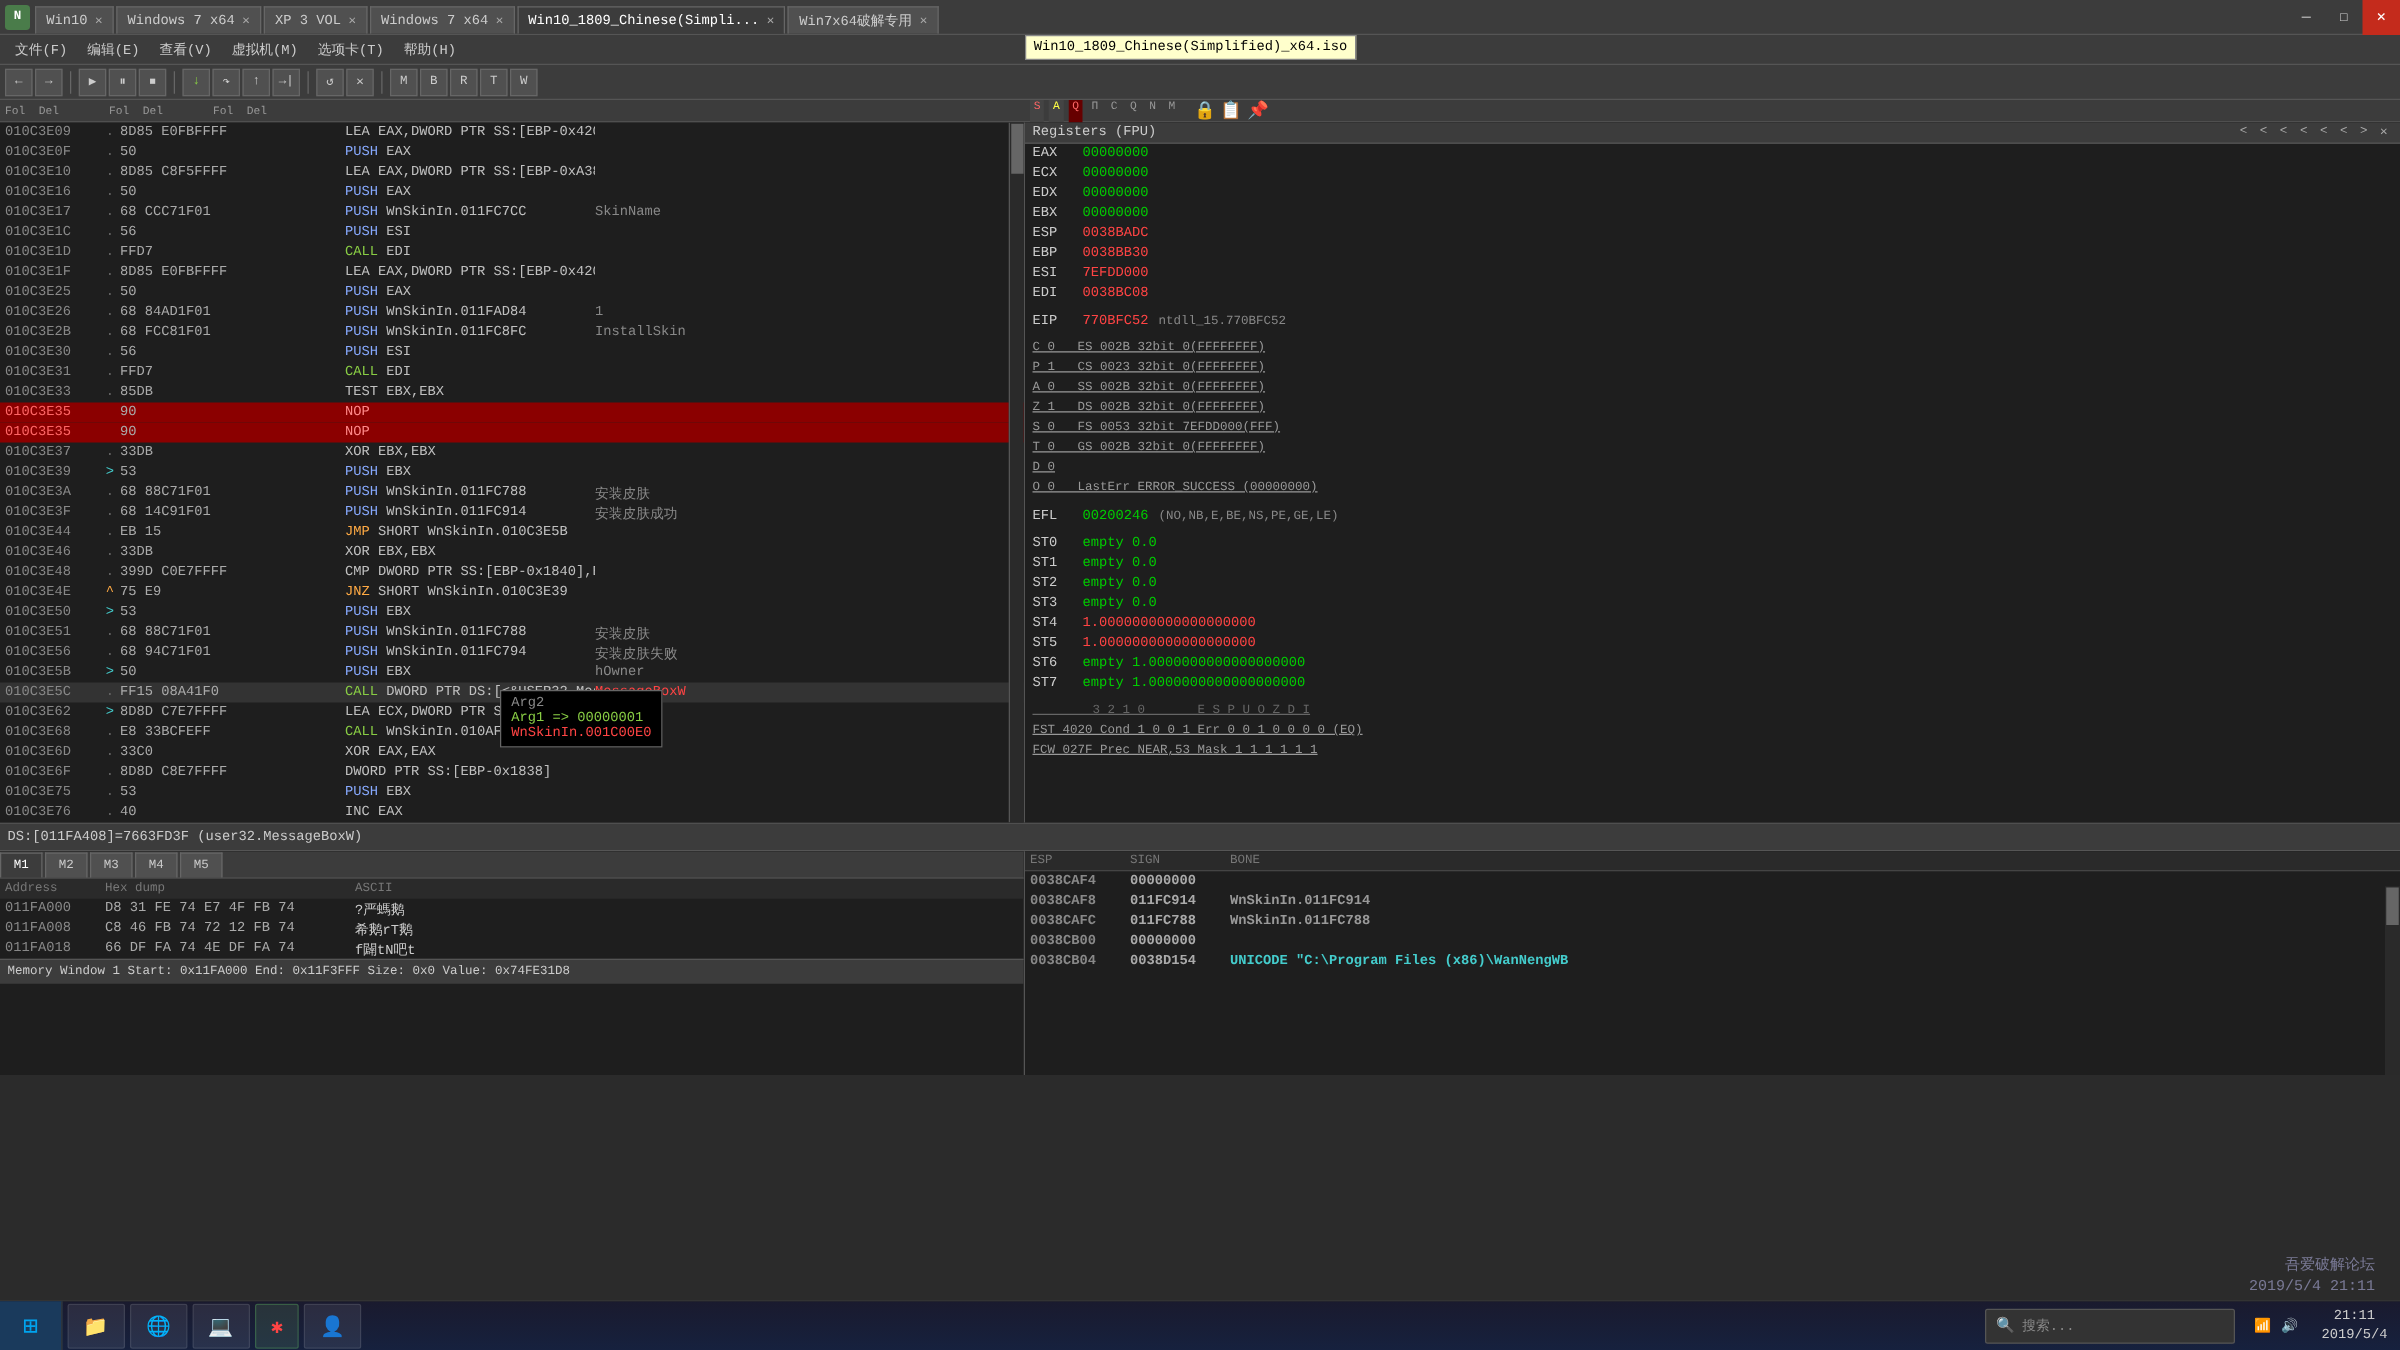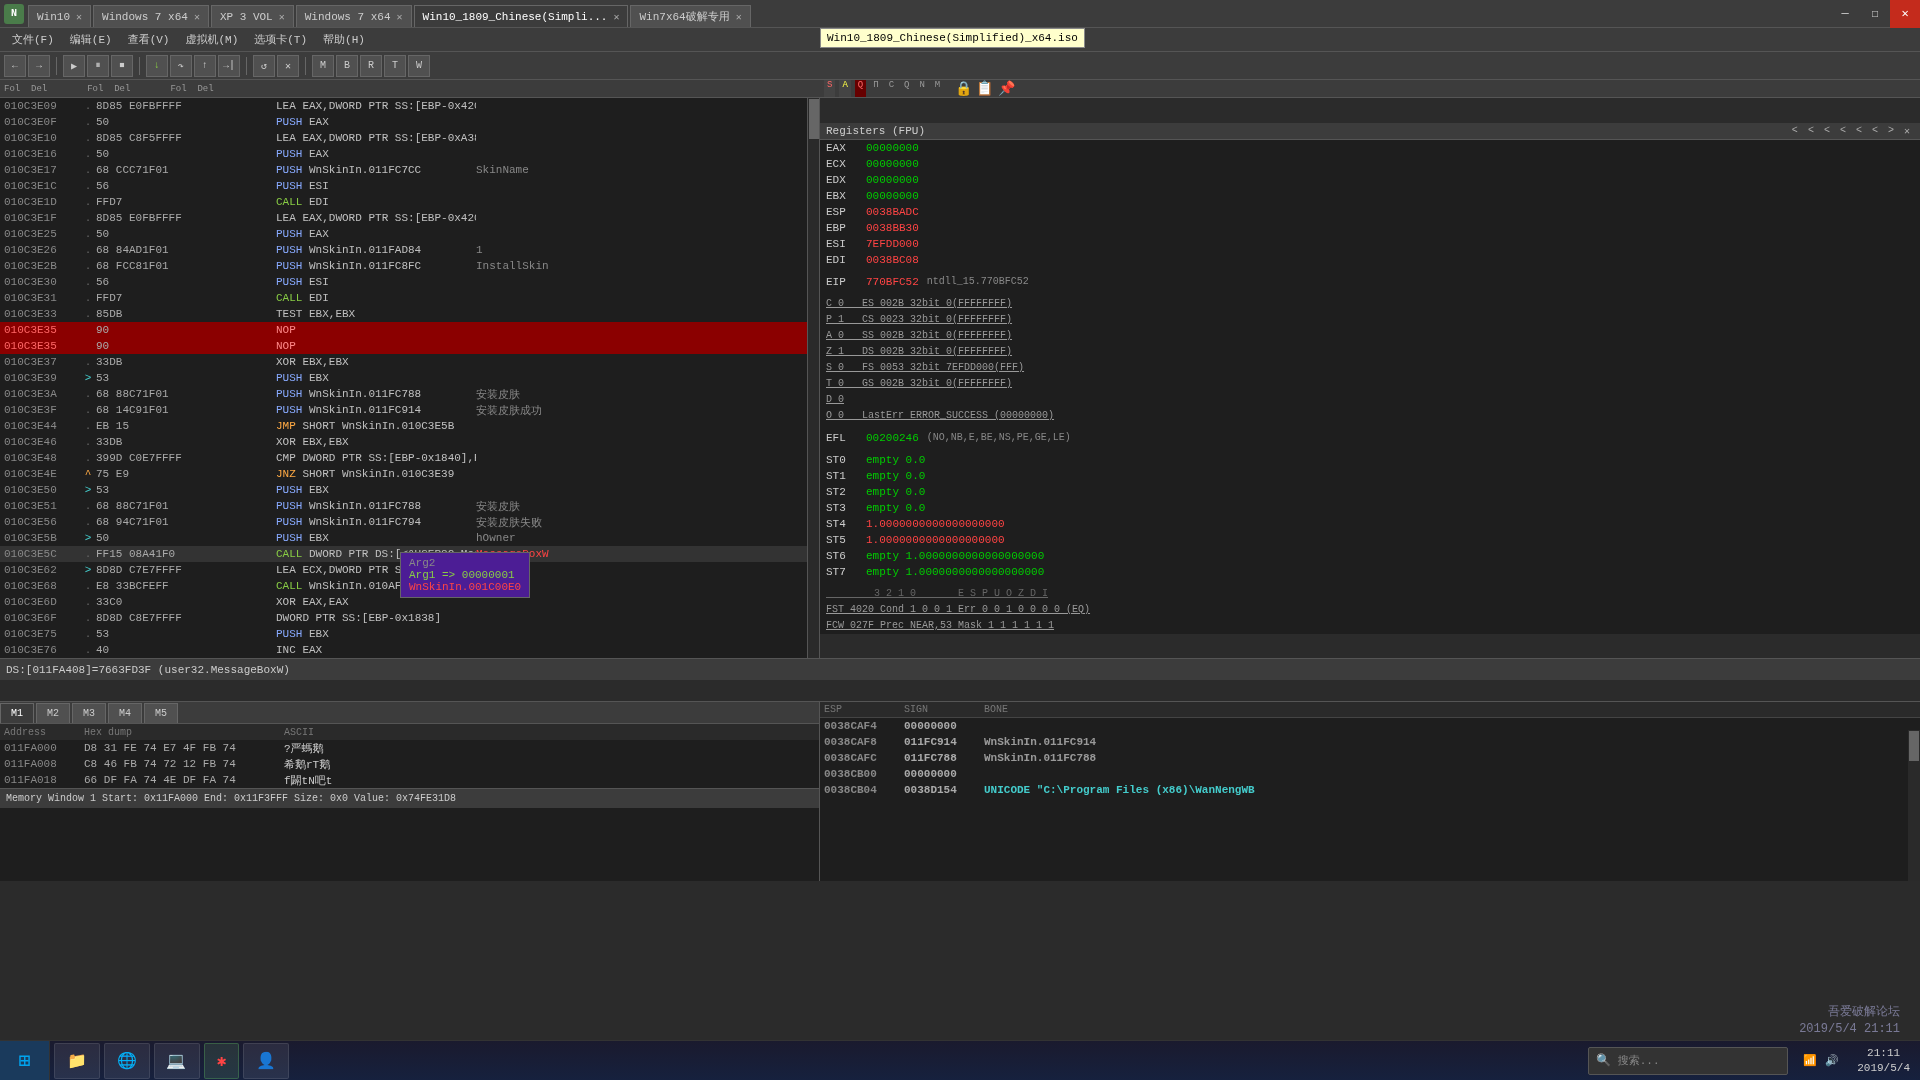--- a/index.html
+++ b/index.html
@@ -278,21 +278,20 @@
       padding: 0 6px;
       font-size: 11px;
       color: #ccc;
     }
 
     
     #bottom-area {
       display: flex;
       height: 180px;
       border-top: 1px solid #555;
-      margin-top: 21px;
     }
 
     
     #hex-panel {
       width: 820px;
       border-right: 1px solid #555;
       background: #1e1e1e;
       overflow: hidden;
     }
     .hex-tabs {
@@ -495,21 +494,21 @@
     <span class="fol-del" style="padding:0 3px;">C</span>
     <span class="fol-del" style="padding:0 3px;">Q</span>
     <span class="fol-del" style="padding:0 3px;">N</span>
     <span class="fol-del" style="padding:0 3px;">M</span>
     <span style="margin-left:8px;font-size:14px;cursor:pointer;">🔒</span>
     <span style="font-size:14px;cursor:pointer;">📋</span>
     <span style="font-size:14px;cursor:pointer;">📌</span>
   </div>
 </div>
 
-<div id="main-area" style="height:560px;align-items:center;">
+<div id="main-area" style="height:560px;">
 
   <div id="disasm-panel">
 
     <div id="disasm-lines-container">
         <div class="disasm-line">
           <span class="disasm-addr" style="color:#888">010C3E09</span>
           <span class="disasm-dot" style="color:#666">.</span>
           <span class="disasm-bytes">8D85 E0FBFFFF</span>
           <span class="disasm-instr"><span style="color:#c0c0c0">LEA</span> EAX,DWORD PTR SS:[EBP-0x420]</span>
           <span class="disasm-comment" style="color:#888"></span>
@@ -747,21 +746,21 @@
         </div>
         <div class="disasm-line">
           <span class="disasm-addr" style="color:#888">010C3E76</span>
           <span class="disasm-dot" style="color:#666">.</span>
           <span class="disasm-bytes">40</span>
           <span class="disasm-instr"><span style="color:#c0c0c0">INC</span> EAX</span>
           <span class="disasm-comment" style="color:#888"></span>
         </div>
       </div>
 
-    <div style="position:absolute;bottom:60px;left:400px;background:#4c1d95;border:1px solid #666;padding:4px 8px;font-size:11px;z-index:50;">
+    <div style="position:absolute;bottom:60px;left:400px;background:#000000;border:1px solid #666;padding:4px 8px;font-size:11px;z-index:50;">
       <div style="color:#888;">Arg2</div>
       <div style="color:#88cc44;">Arg1 =&gt; 00000001</div>
       <div style="color:#ff4444;">WnSkinIn.001C00E0</div>
     </div>
 
     <div class="disasm-scrollbar">
       <div class="disasm-scrollbar-thumb"></div>
     </div>
   </div>
 

